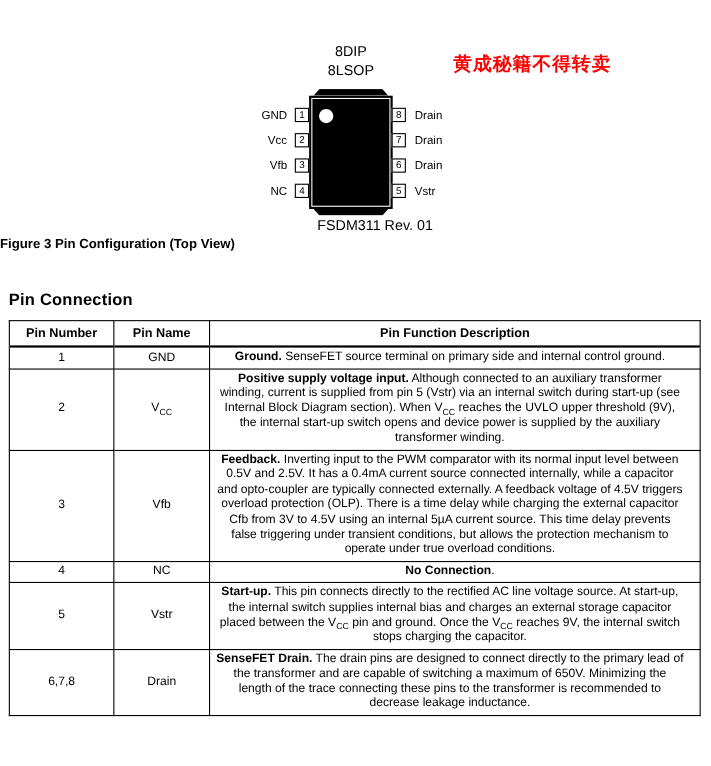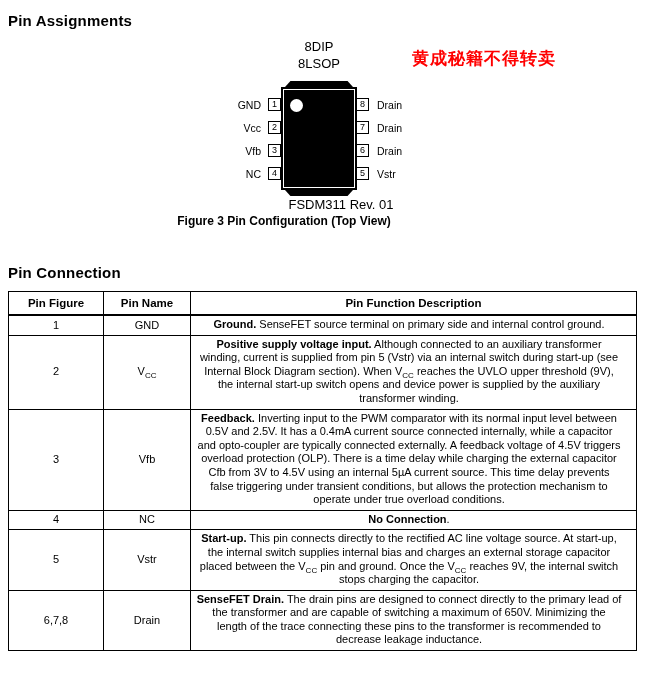--- a/index.html
+++ b/index.html
@@ -34,38 +34,37 @@
   .pr { left:356px; width:220px; justify-content:flex-start; }
   .plabel { font-size:10.5px; white-space:nowrap; }
   .pl .plabel { margin-right:7px; }
   .pr .plabel { margin-left:8px; }
   .pbox {
     flex:none; width:11px; height:11px; border:1px solid #000; background:#fff;
     font-size:9px; line-height:11px; text-align:center;
   }
 
   .revision { position:absolute; left:281px; top:197px; width:120px; text-align:center; font-size:13px; white-space:nowrap; }
-  .fig-caption { position:absolute; left:15px; top:214px; width:538px; text-align:center; font-size:12px; font-weight:bold; }
+  .fig-caption { position:absolute; left:0; top:214px; width:538px; text-align:left; font-size:12px; font-weight:bold; }
 
   
   .tbl-wrap { position:absolute; left:8px; top:291px; }
   table { border-collapse:collapse; table-layout:fixed; width:628px; background:#fff; }
   th, td { border:1px solid #000; }
   th { font-size:11.5px; font-weight:bold; padding:5px 2px; border-bottom-width:2px; }
   td { font-size:11px; line-height:13.6px; text-align:center; vertical-align:middle; padding:1px 2px; }
   td.desc { text-align:center; vertical-align:top; padding:2px 14px 3px 5px; }
   td b, th b { font-weight:bold; }
   sub { font-size:8px; line-height:0; }
 </style>
 </head>
 <body>
 
 <div class="page">
 
-  <h1 class="sec-title" id="sec-assignments">Pin Assignments</h1>
 
   <div class="pkg-label" id="pkg-label-1">8DIP</div>
   <div class="pkg-label" id="pkg-label-2">8LSOP</div>
 
   <div class="watermark" style="color: rgb(255, 0, 0);">黄成秘籍不得转卖</div>
 
   <div class="chip-cap cap-top"></div>
   <div class="chip-body">
     <div class="chip-inner"></div>
     <div class="pin1-dot"></div>
@@ -113,21 +112,21 @@
 
   <div class="tbl-wrap">
     <table>
       <colgroup>
           <col style="width:95px">
           <col style="width:87px">
           <col style="width:446px">
         </colgroup>
       <thead>
         <tr>
-          <th>Pin Figure</th>
+          <th>Pin Number</th>
           <th>Pin Name</th>
           <th>Pin Function Description</th>
         </tr>
       </thead>
       <tbody>
         <tr>
           <td>1</td>
           <td>GND</td>
           <td class="desc"><b>Ground.</b> SenseFET source terminal on primary side and internal control ground.</td>
         </tr>

